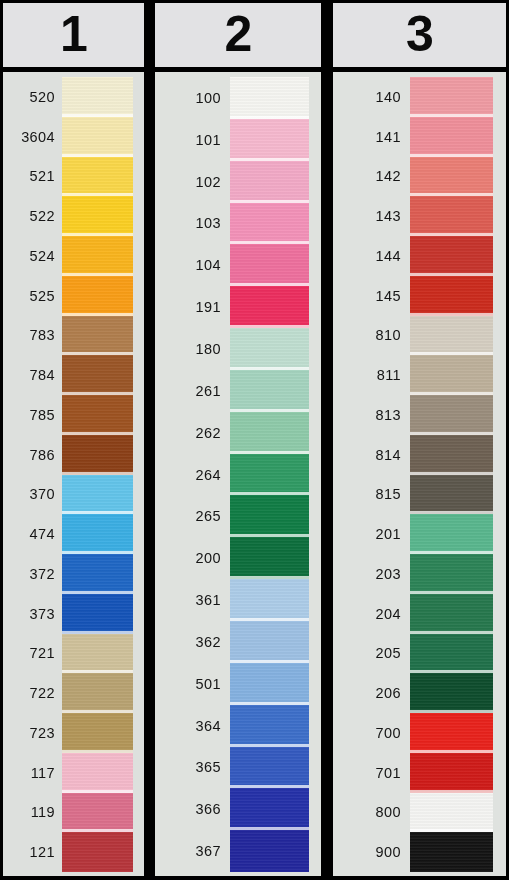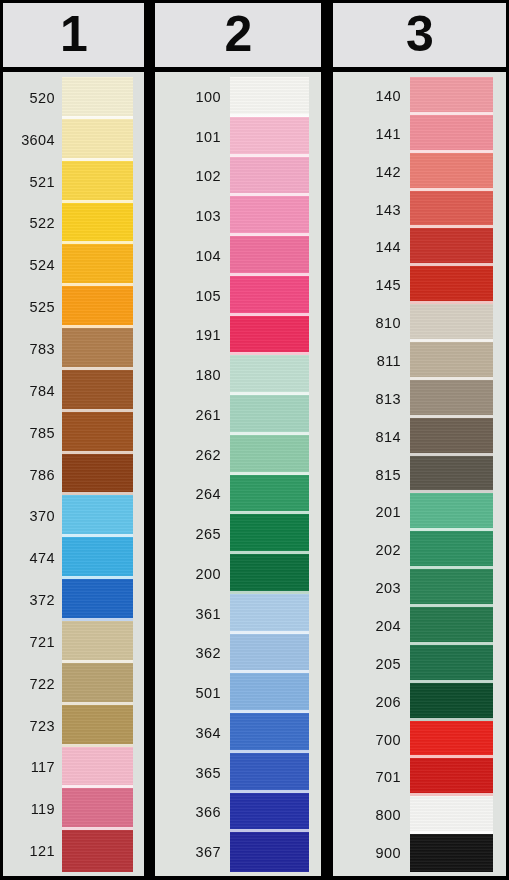--- a/index.html
+++ b/index.html
@@ -168,20 +168,24 @@
             </div>
             <div class="row">
               <div class="code">474</div>
               <div class="swatch" style="background-color: rgb(58, 174, 227);"></div>
             </div>
             <div class="row">
               <div class="code">372</div>
               <div class="swatch" style="background-color: rgb(30, 102, 196);"></div>
             </div>
             <div class="row">
+              <div class="code">373</div>
+              <div class="swatch" style="background-color: rgb(20, 83, 184);"></div>
+            </div>
+            <div class="row">
               <div class="code">721</div>
               <div class="swatch" style="background-color: rgb(207, 193, 154);"></div>
             </div>
             <div class="row">
               <div class="code">722</div>
               <div class="swatch" style="background-color: rgb(184, 162, 113);"></div>
             </div>
             <div class="row">
               <div class="code">723</div>
               <div class="swatch" style="background-color: rgb(179, 150, 88);"></div>
@@ -223,24 +227,20 @@
             </div>
             <div class="row">
               <div class="code">103</div>
               <div class="swatch" style="background-color: rgb(243, 145, 184);"></div>
             </div>
             <div class="row">
               <div class="code">104</div>
               <div class="swatch" style="background-color: rgb(238, 111, 157);"></div>
             </div>
             <div class="row">
-              <div class="code">105</div>
-              <div class="swatch" style="background-color: rgb(241, 74, 130);"></div>
-            </div>
-            <div class="row">
               <div class="code">191</div>
               <div class="swatch" style="background-color: rgb(236, 45, 94);"></div>
             </div>
             <div class="row">
               <div class="code">180</div>
               <div class="swatch" style="background-color: rgb(191, 222, 208);"></div>
             </div>
             <div class="row">
               <div class="code">261</div>
               <div class="swatch" style="background-color: rgb(164, 211, 190);"></div>
@@ -342,24 +342,20 @@
             </div>
             <div class="row">
               <div class="code">815</div>
               <div class="swatch" style="background-color: rgb(91, 86, 75);"></div>
             </div>
             <div class="row">
               <div class="code">201</div>
               <div class="swatch" style="background-color: rgb(88, 182, 141);"></div>
             </div>
             <div class="row">
-              <div class="code">202</div>
-              <div class="swatch" style="background-color: rgb(46, 144, 98);"></div>
-            </div>
-            <div class="row">
               <div class="code">203</div>
               <div class="swatch" style="background-color: rgb(43, 131, 86);"></div>
             </div>
             <div class="row">
               <div class="code">204</div>
               <div class="swatch" style="background-color: rgb(37, 119, 76);"></div>
             </div>
             <div class="row">
               <div class="code">205</div>
               <div class="swatch" style="background-color: rgb(31, 112, 73);"></div>

